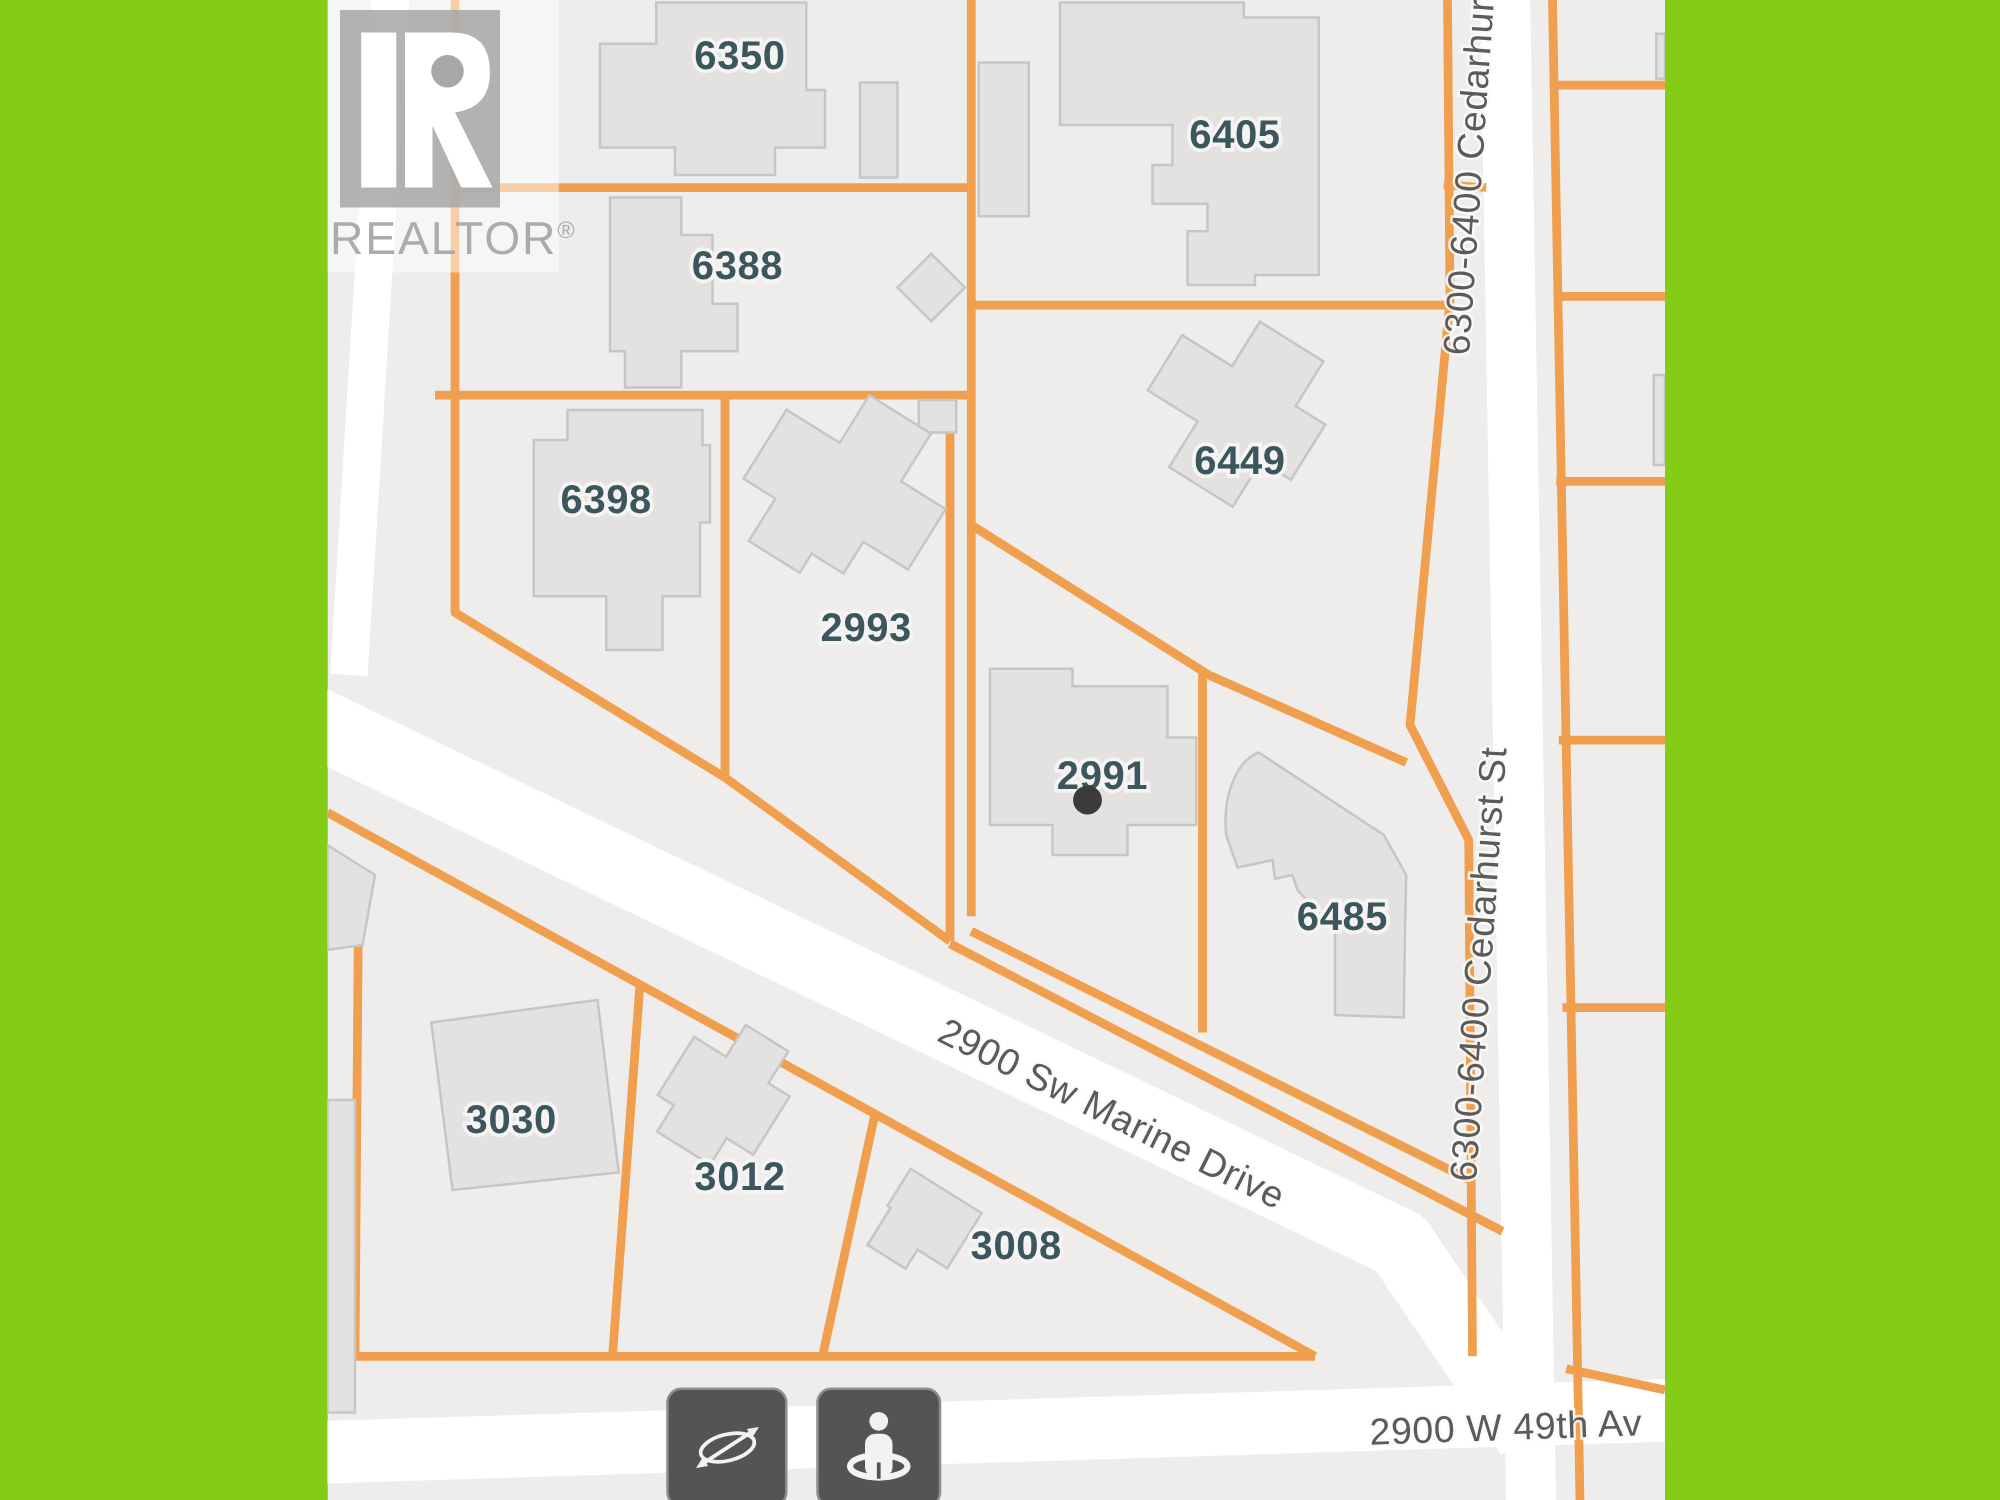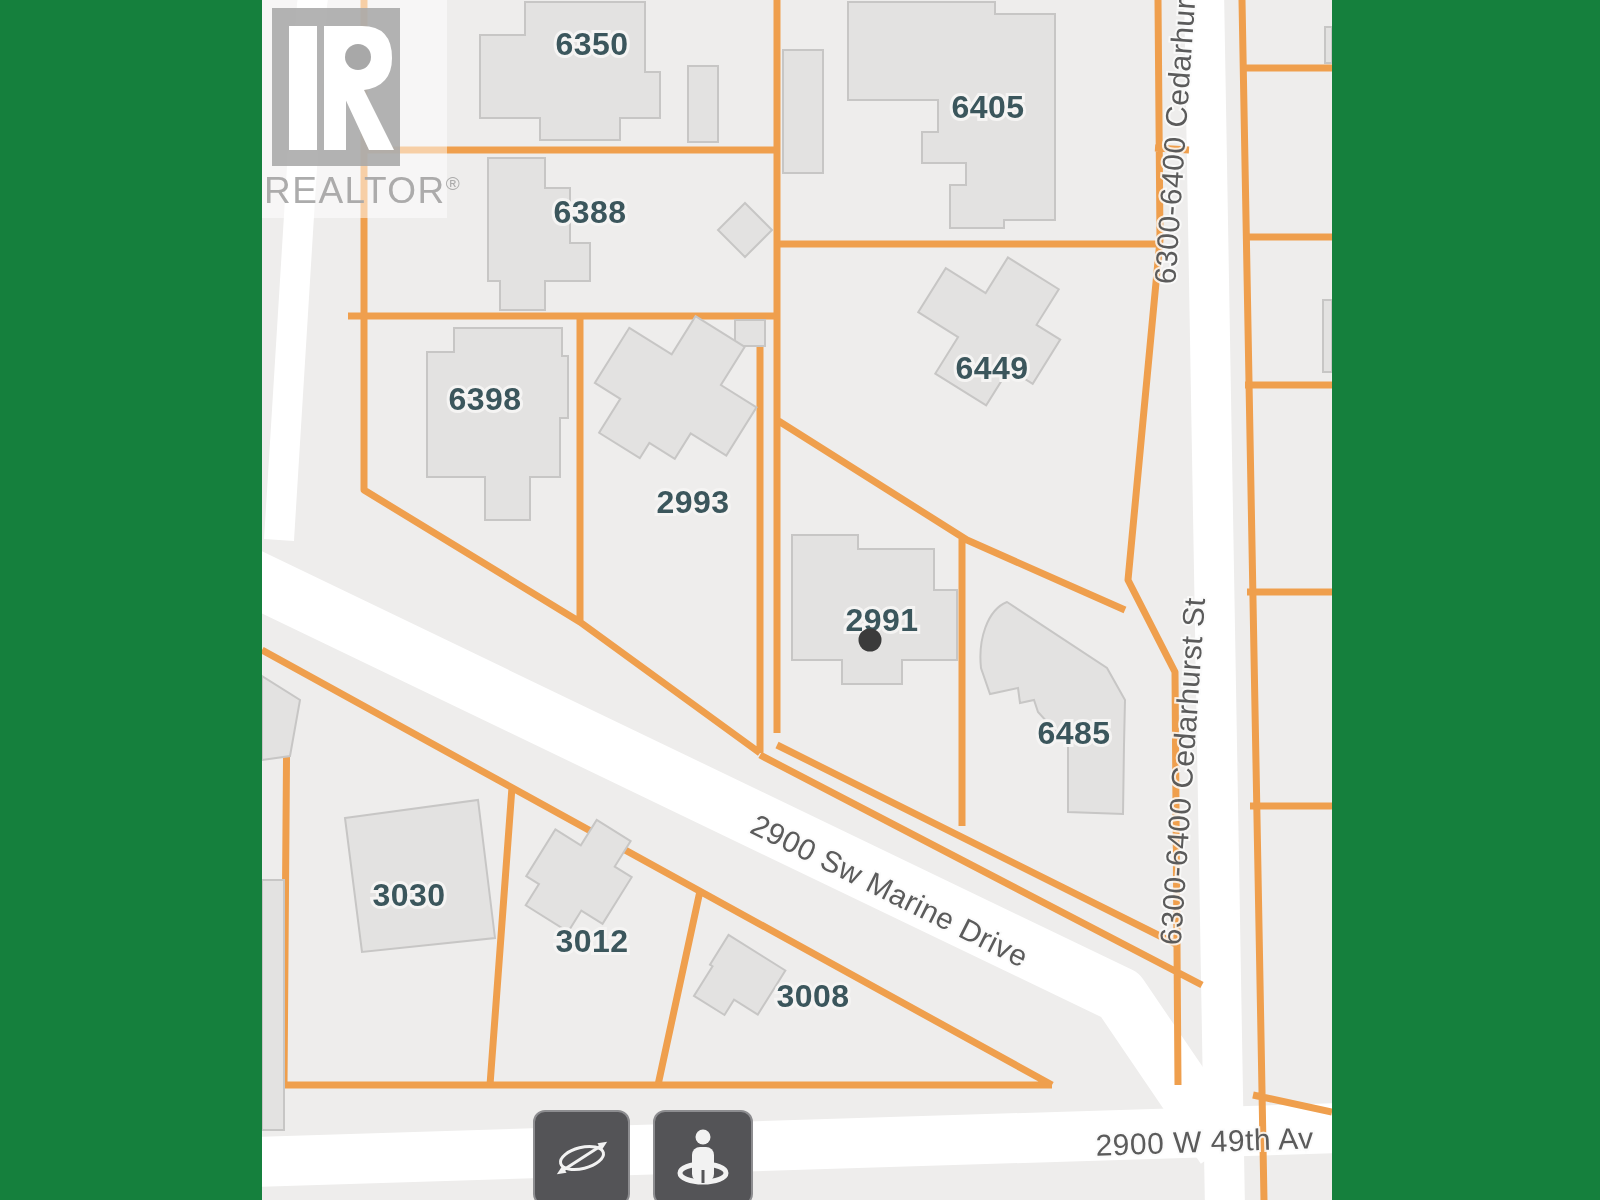--- a/index.html
+++ b/index.html
@@ -1,20 +1,20 @@
 <!DOCTYPE html>
 <html style="--map_bg: #eeedec; --road: #ffffff; --parcel_line: #ef9f4d; --building_fill: #e3e2e1; --building_stroke: #c7c6c5; --lot_label: #3b565c; --street_label: #5b5b5b; --marker: #3b3b3b; --watermark_gray: #a8a8a8; --button_bg: #545457; --button_icon: #f2f2f2;"><head>
 <meta charset="utf-8">
 <style>
   html,body{margin:0;padding:0;}
   body{
     width:1600px;height:1200px;overflow:hidden;background:#ffffff;
     font-family:"Liberation Sans", sans-serif;position:relative;
   }
-  .page{position:absolute;inset:0;background:#15803d;text-decoration:underline;}
+  .page{position:absolute;inset:0;background:#84cc16;text-decoration:underline;}
   .map-wrap{position:absolute;left:262px;top:0;width:1070px;height:1200px;}
   .map-wrap svg{display:block;width:1070px;height:1200px;}
   .map-bg{fill:var(--map_bg);}
   .road{fill:none;stroke:var(--road);}
   .parcels{fill:none;stroke:var(--parcel_line);stroke-width:7;stroke-linejoin:round;stroke-linecap:butt;}
   .bld{fill:var(--building_fill);stroke:var(--building_stroke);stroke-width:2;stroke-linejoin:miter;}
   .lot-label{
     font-family:"Liberation Sans",sans-serif;font-size:32px;font-weight:bold;
     fill:var(--lot_label);stroke:#f5f4f3;stroke-width:6px;paint-order:stroke;
     text-anchor:middle;letter-spacing:0.5px;

